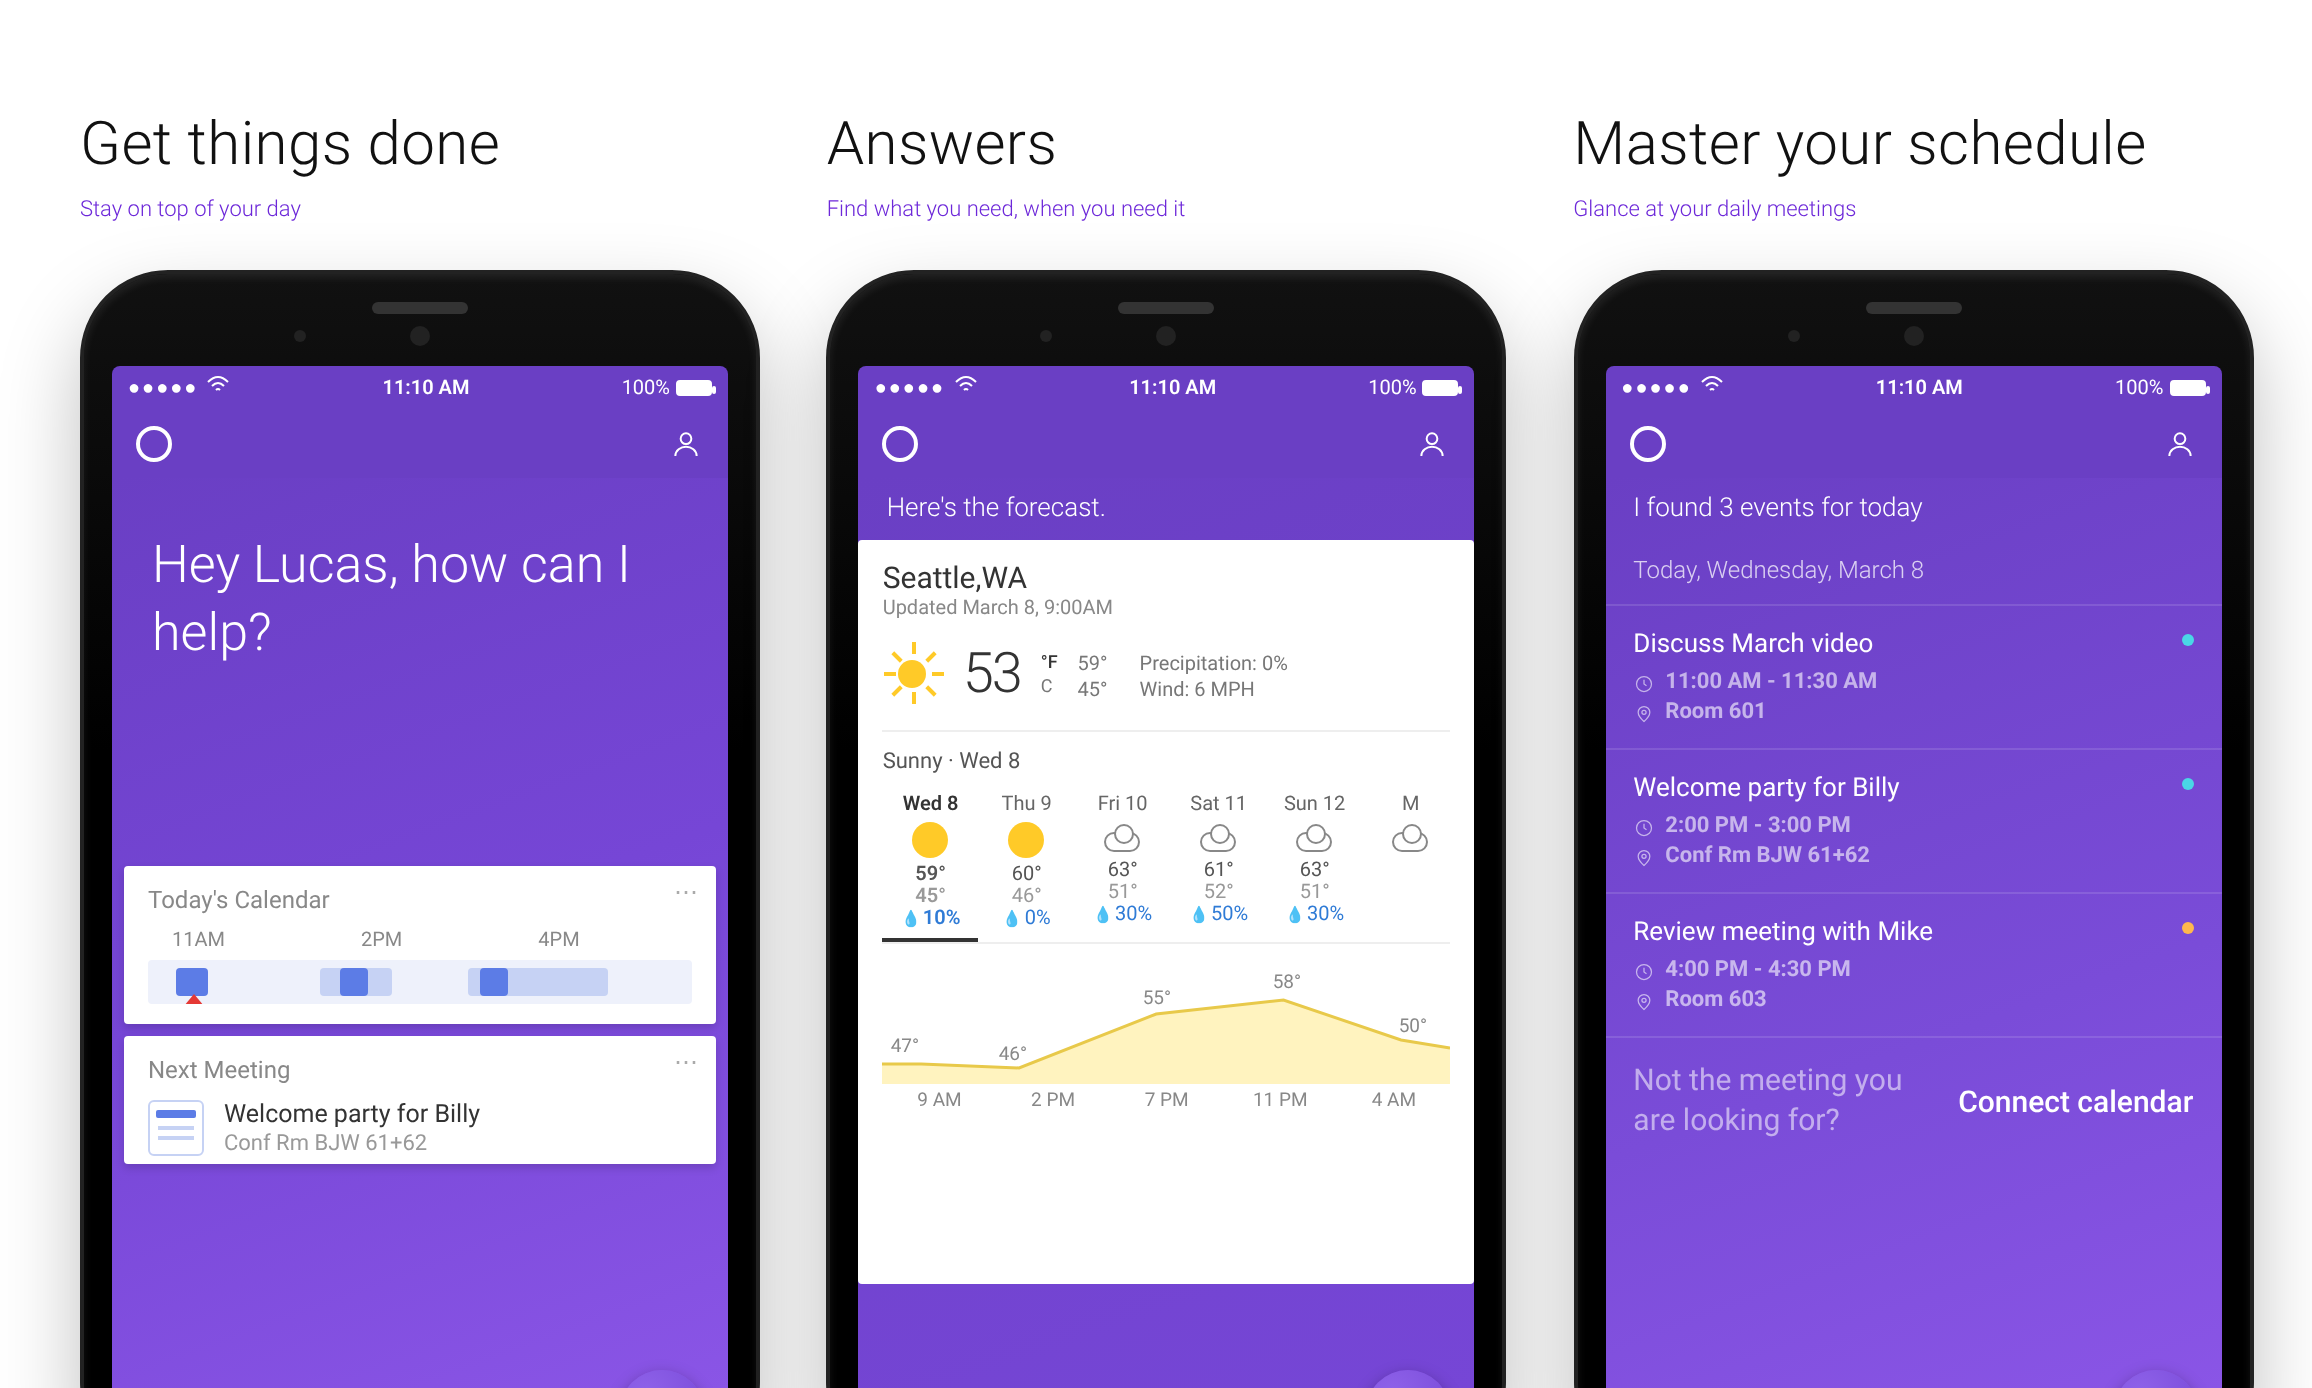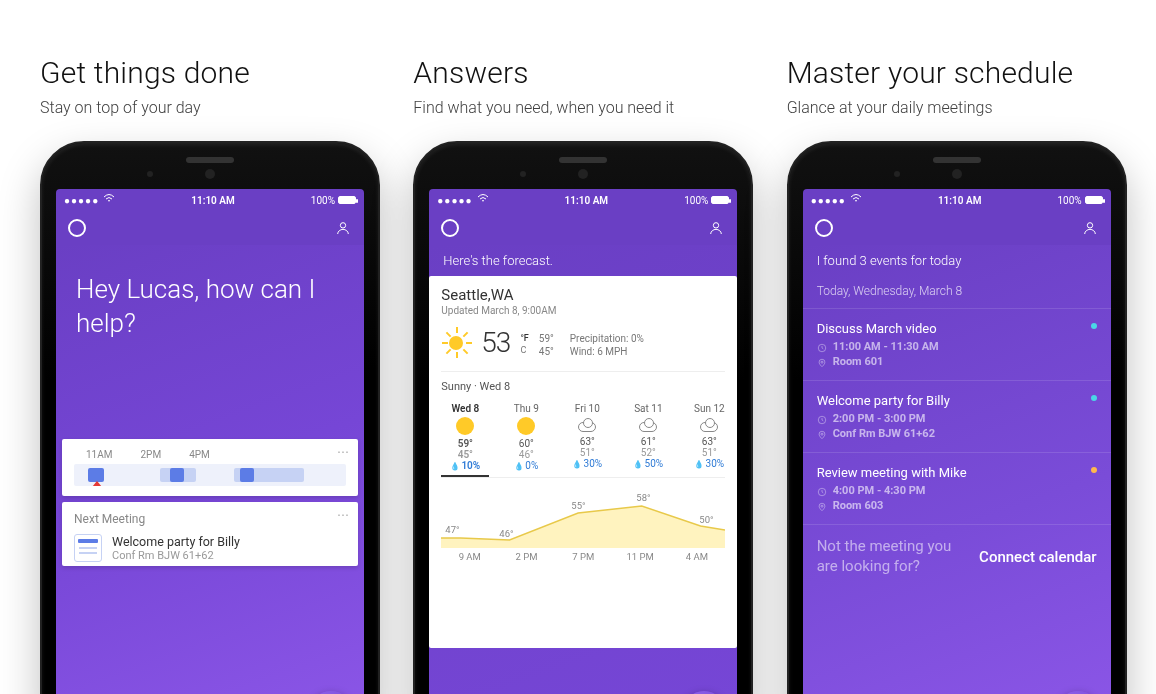--- a/index.html
+++ b/index.html
@@ -18,23 +18,23 @@
   }
   .column { flex: 1 1 0; min-width: 0; }
   .col-title {
     font-size: 30px;
     font-weight: 300;
     letter-spacing: 0.2px;
     margin-bottom: 8px;
     margin-top: 25px;
   }
   .col-sub {
-    font-size: 16px;
+    font-size: 11px;
     font-weight: 300;
-    color: #404040;
+    color: #6d28d9;
     margin-bottom: 24px;
   }
   
   .phone {
     width: 340px;
     margin: 0 auto;
     background: linear-gradient(180deg,#111 0%,#000 40%,#000 100%);
     border-radius: 44px;
     border: 2px solid #222;
     padding: 46px 14px 0 14px;
@@ -121,21 +121,21 @@
     margin: 6px;
     border-radius: 2px;
     box-shadow: 0 2px 4px rgba(0,0,0,0.15);
     padding: 10px 12px;
     position: relative;
     font-size: 12px;
     color: #333;
   }
   .card-menu { position:absolute; top:6px; right:8px; color:#aaa; letter-spacing:1px; font-size:12px;}
   .card-title { color:#888; font-size:12px; margin-bottom:8px; }
-  .timeline-labels { display:flex; gap:28px; padding-left:12px; color:#888; font-size:10px; margin-bottom:4px;}
+  .timeline-labels { display:flex; gap:68px; padding-left:12px; color:#888; font-size:10px; margin-bottom:4px;}
   .timeline {
     position: relative;
     height: 22px;
     background: #eef1fb;
     border-radius: 2px;
     overflow: hidden;
   }
   .timeline .block { position:absolute; top:4px; bottom:4px; background:#5c7ce6; border-radius:2px;}
   .tl-b1 { left:14px; width:16px; }
   .tl-b2 { left:86px; width:36px; background:#c6d2f4 !important;}
@@ -193,21 +193,21 @@
   .w-now { display:flex; align-items:center; gap:10px; margin-top:10px; border-bottom:1px solid #eee; padding-bottom:12px;}
   .sun-icon { width:30px; height:30px; position:relative; }
   .sun-icon .core { position:absolute; inset:8px; background:#ffca28; border-radius:50%;}
   .sun-icon .ray { position:absolute; left:50%; top:0; width:2px; height:6px; background:#ffca28; transform-origin:1px 15px;}
   .w-temp { font-size:28px; font-weight:300; letter-spacing:-1px;}
   .w-units { font-size:9px; color:#777; line-height:1.3; display:flex; flex-direction:column; padding-top:4px;}
   .w-units b { color:#333; font-weight:500;}
   .w-hl { font-size:10px; color:#777; line-height:1.3; padding-top:5px;}
   .w-meta { font-size:10px; color:#777; line-height:1.3; padding-top:5px; margin-left:6px;}
   .w-cond { font-size:11px; color:#555; margin-top:8px;}
-  .w-days { display:flex; border-bottom:1px solid #eee; margin-top:6px;gap:13px;}
+  .w-days { display:flex; border-bottom:1px solid #eee; margin-top:6px;}
   .w-day { flex:0 0 48px; text-align:center; padding:4px 0; font-size:10px; color:#666; }
   .w-day.first { font-weight:600; color:#333; border-bottom:2px solid #333; }
   .cloud-icon { width:22px; height:14px; margin:4px auto; position:relative;}
   .cloud-icon::before { content:""; position:absolute; bottom:0; left:2px; right:2px; height:8px; background:#fff; border:1px solid #888; border-radius:8px;}
   .cloud-icon::after { content:""; position:absolute; top:0; left:7px; width:8px; height:8px; background:#fff; border:1px solid #888; border-radius:50%;}
   .sun-sm { width:16px; height:16px; margin:4px auto; border-radius:50%; background:#ffca28; box-shadow:0 0 0 1px #ffca28; position:relative;}
   .w-hi { color:#555; }
   .w-lo { color:#999; }
   .w-rain { color:#2f7bd6; }
   .w-rain::before { content:"\1F4A7"; font-size:8px; margin-right:1px;}
@@ -267,20 +267,21 @@
                 <circle cx="12" cy="8" r="4"></circle>
                 <path d="M4 21c0-4 4-7 8-7s8 3 8 7"></path>
               </svg>
           </div>
         </div>
         <div class="body">
           <div class="greeting">Hey Lucas, how can I help?</div>
           <div style="height:52px;"></div>
           <div class="white-card">
             <div class="card-menu">⋯</div>
+            <div class="card-title">Today's Calendar</div>
             <div class="timeline-labels">
               <span>11AM</span>
               <span>2PM</span>
               <span>4PM</span>
             </div>
             <div class="timeline">
               <div class="block tl-b1"></div>
               <div class="block tl-b2"></div>
               <div class="block tl-b25"></div>
               <div class="block tl-b3"></div>

